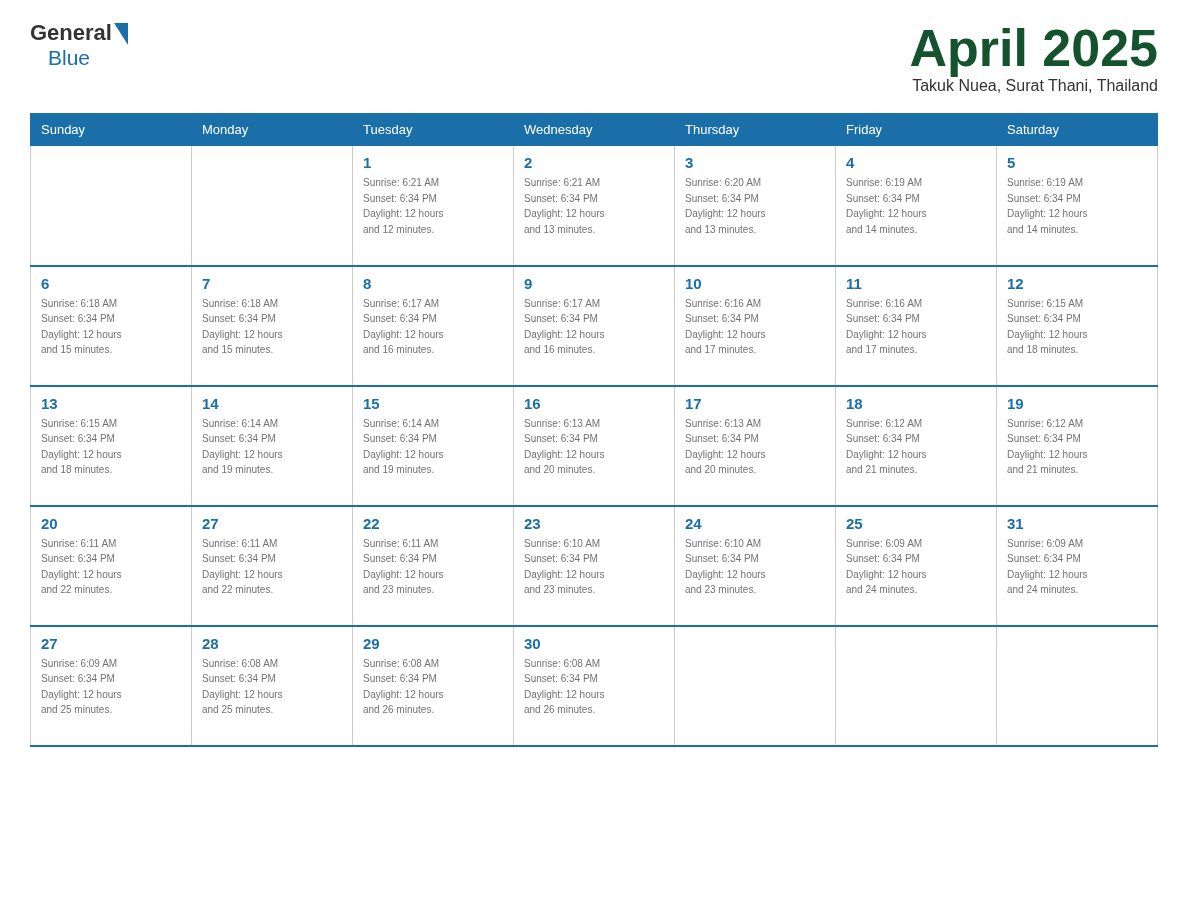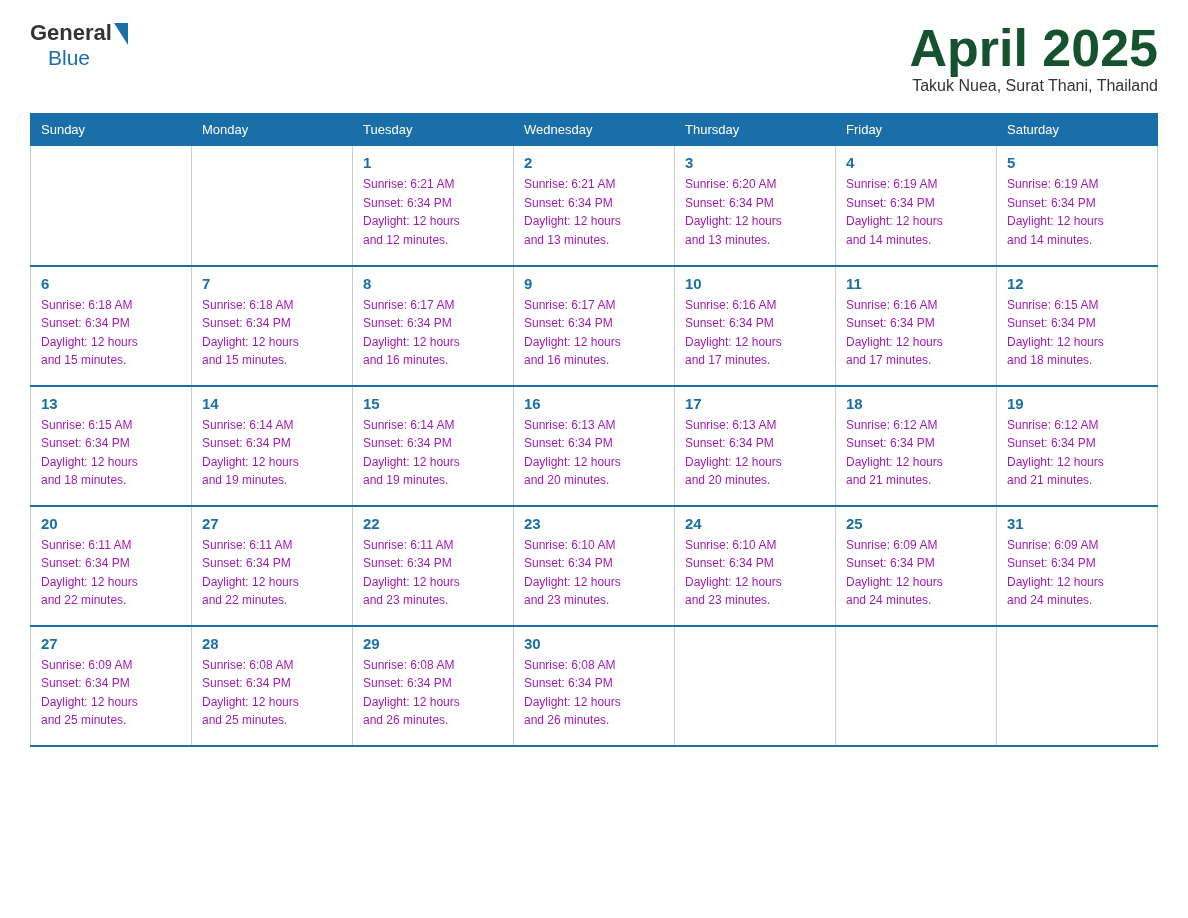--- a/index.html
+++ b/index.html
@@ -81,22 +81,22 @@
       color: #333;
       height: 120px;
     }
     .day-number {
       font-size: 15px;
       font-weight: bold;
       color: #1a6fa8;
       margin-bottom: 4px;
     }
     .day-info {
-      color: #a21caf;
-      font-size: 12px;
+      color: #737373;
+      font-size: 10px;
       line-height: 1.55;
     }
     tbody tr {
       border-bottom: 2px solid #1a6fa8;
     }
     tbody tr td:first-child {
       border-left: 1px solid #ccc;
     }
     .empty-cell {
       background: #fff;

